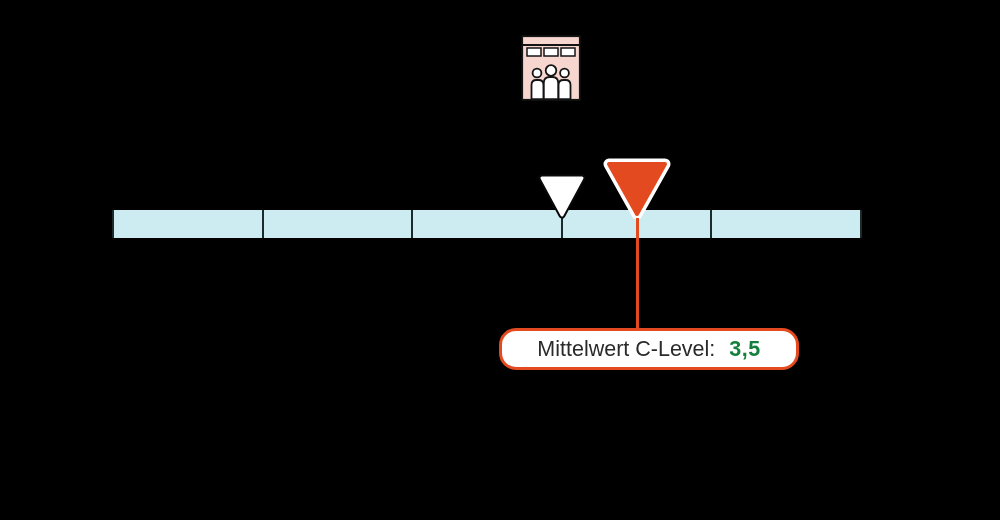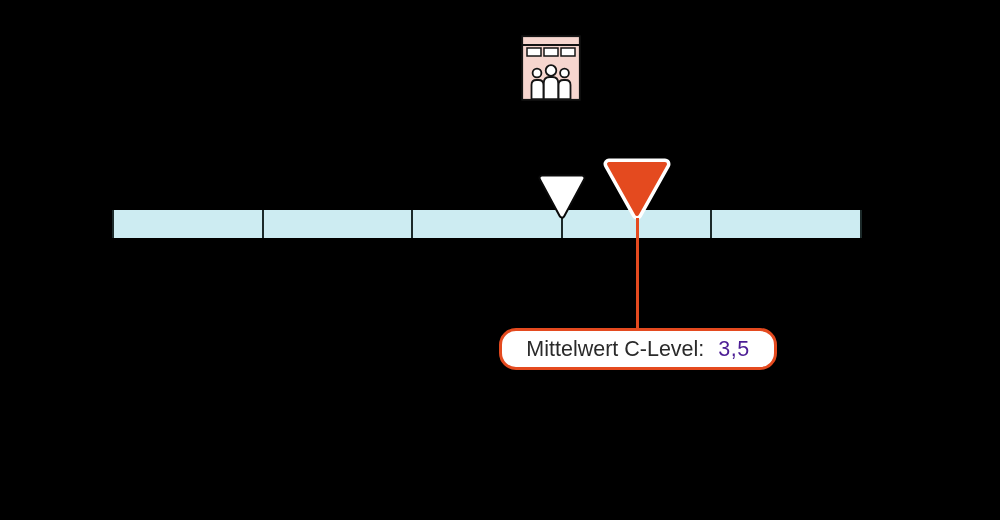--- a/index.html
+++ b/index.html
@@ -22,26 +22,26 @@
   .marker { position: absolute; }
   .marker-secondary { top: 173px; }
   .marker-primary { top: 157px; }
   
   .connector {
     position: absolute; top: 218px; width: 3px; height: 112px;
     background: #e44a1f;
   }
   
   .callout {
-    position: absolute; left: 499px; top: 328px; width: 278px; height: 42px;
+    position: absolute; left: 499px; top: 328px; width: 300px; height: 42px;
     background: #ffffff; border: 3px solid #e44a1f; border-radius: 17px;
     box-sizing: border-box; display: flex; align-items: center; justify-content: center;
     gap: 14px; font-size: 21.5px; color: #2a2a2a; white-space: nowrap;
   }
-  .callout .val { font-weight: 400; color: #4c1d95; letter-spacing: 0.5px; }
+  .callout .val { font-weight: 700; color: #15803d; letter-spacing: 0.5px; }
 </style>
 </head>
 <body>
 
 <div class="canvas">
 
   <svg class="building-icon" width="60" height="66" viewBox="0 0 60 66">
     <rect x="1.2" y="1.2" width="57.6" height="63.6" fill="#f6d6cf" stroke="#141414" stroke-width="1.8"></rect>
     <line x1="1.2" y1="10" x2="58.8" y2="10" stroke="#141414" stroke-width="1.8"></line>
     <g>

